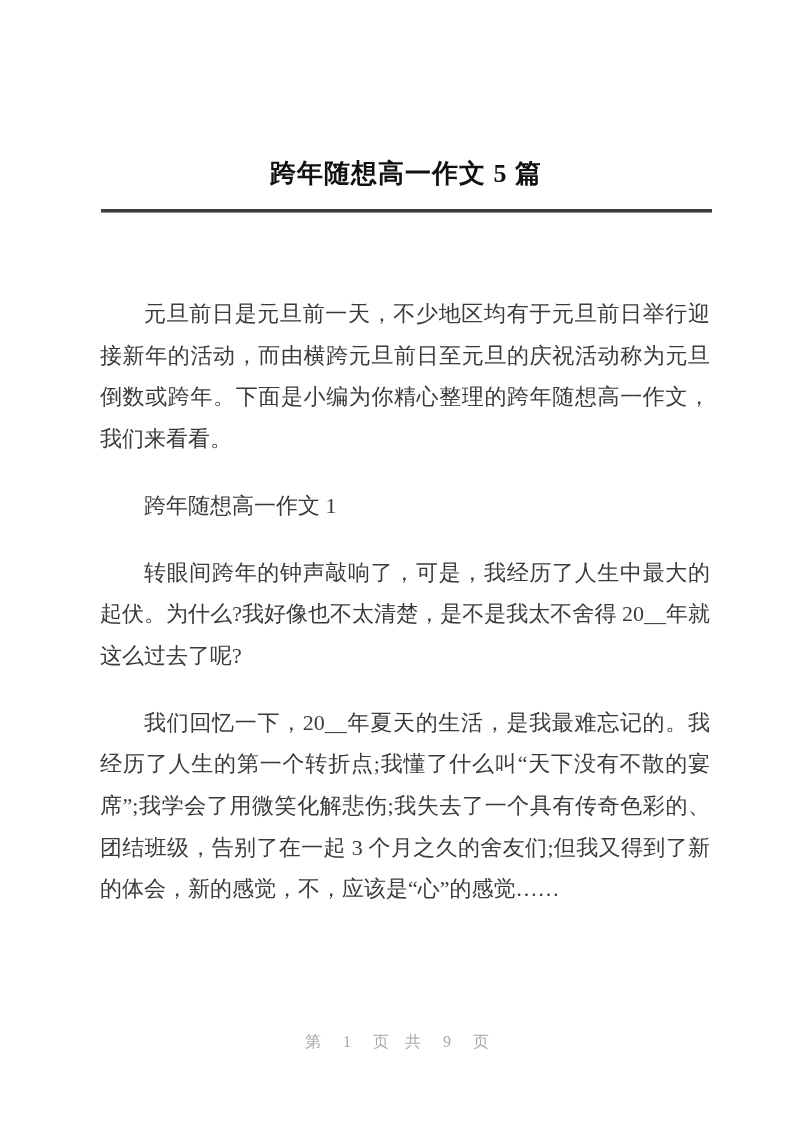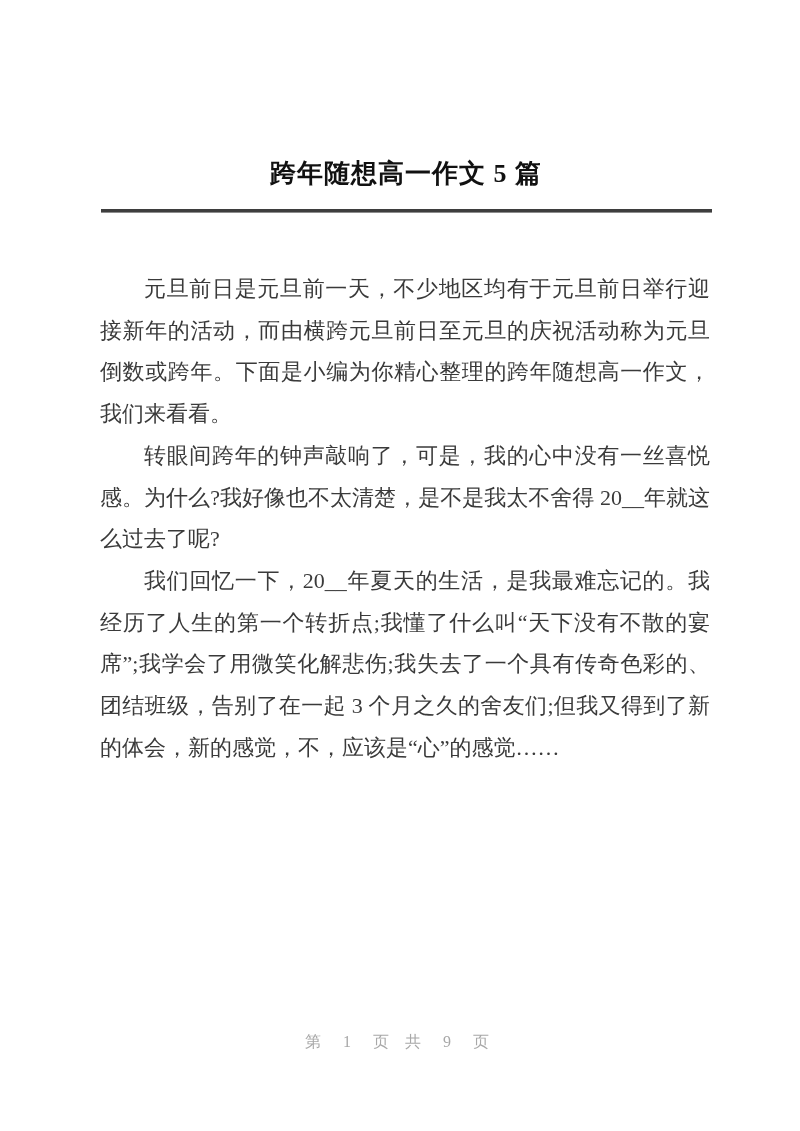--- a/index.html
+++ b/index.html
@@ -45,20 +45,21 @@
     width: 610px;
     font-size: 22px;
     line-height: 41.7px;
     color: var(--body-text, #3a3a3a);
     text-align: justify;
     text-justify: inter-character;
   }
   .doc-body p {
     text-indent: 2em;
     word-break: break-all;
+    margin-top: 25px;
   }
   .page-footer {
     position: absolute;
     top: 1033px;
     left: 0;
     width: 100%;
     text-align: center;
     font-size: 16px;
     line-height: 18px;
     color: var(--footer-text, #a8a8a8);
@@ -70,21 +71,22 @@
 <body>
 
 <div class="page">
 
   <h1 class="doc-title">跨年随想高一作文 5 篇</h1>
 
   <div class="title-rule"></div>
 
   <div class="doc-body">
     <p>元旦前日是元旦前一天，不少地区均有于元旦前日举行迎接新年的活动，而由横跨元旦前日至元旦的庆祝活动称为元旦倒数或跨年。下面是小编为你精心整理的跨年随想高一作文，我们来看看。</p>
-    <p>转眼间跨年的钟声敲响了，可是，我的心中没有一丝喜悦感。为什么?我好像也不太清楚，是不是我太不舍得 20__年就这么过去了呢?</p>
+    <p>跨年随想高一作文 1</p>
+    <p>转眼间跨年的钟声敲响了，可是，我经历了人生中最大的起伏。为什么?我好像也不太清楚，是不是我太不舍得 20__年就这么过去了呢?</p>
     <p>我们回忆一下，20__年夏天的生活，是我最难忘记的。我经历了人生的第一个转折点;我懂了什么叫“天下没有不散的宴席”;我学会了用微笑化解悲伤;我失去了一个具有传奇色彩的、团结班级，告别了在一起 3 个月之久的舍友们;但我又得到了新的体会，新的感觉，不，应该是“心”的感觉……</p>
   </div>
 
   <div class="page-footer">
     <span>第</span>
     <span>1</span>
     <span>页 共</span>
     <span>9</span>
     <span>页</span>
   </div>

